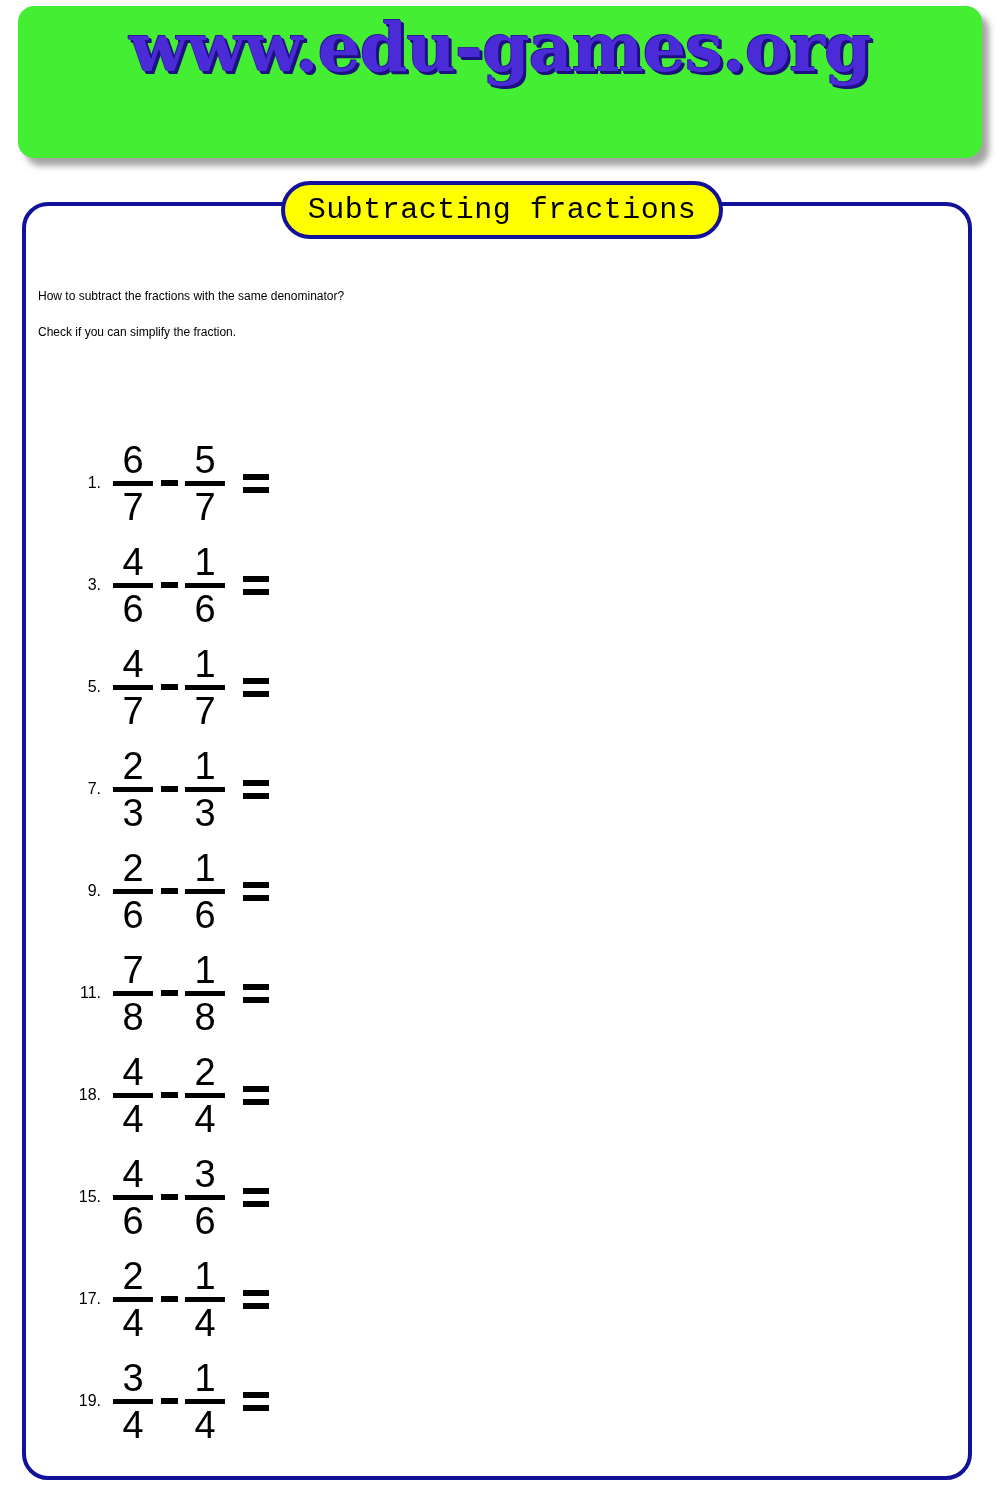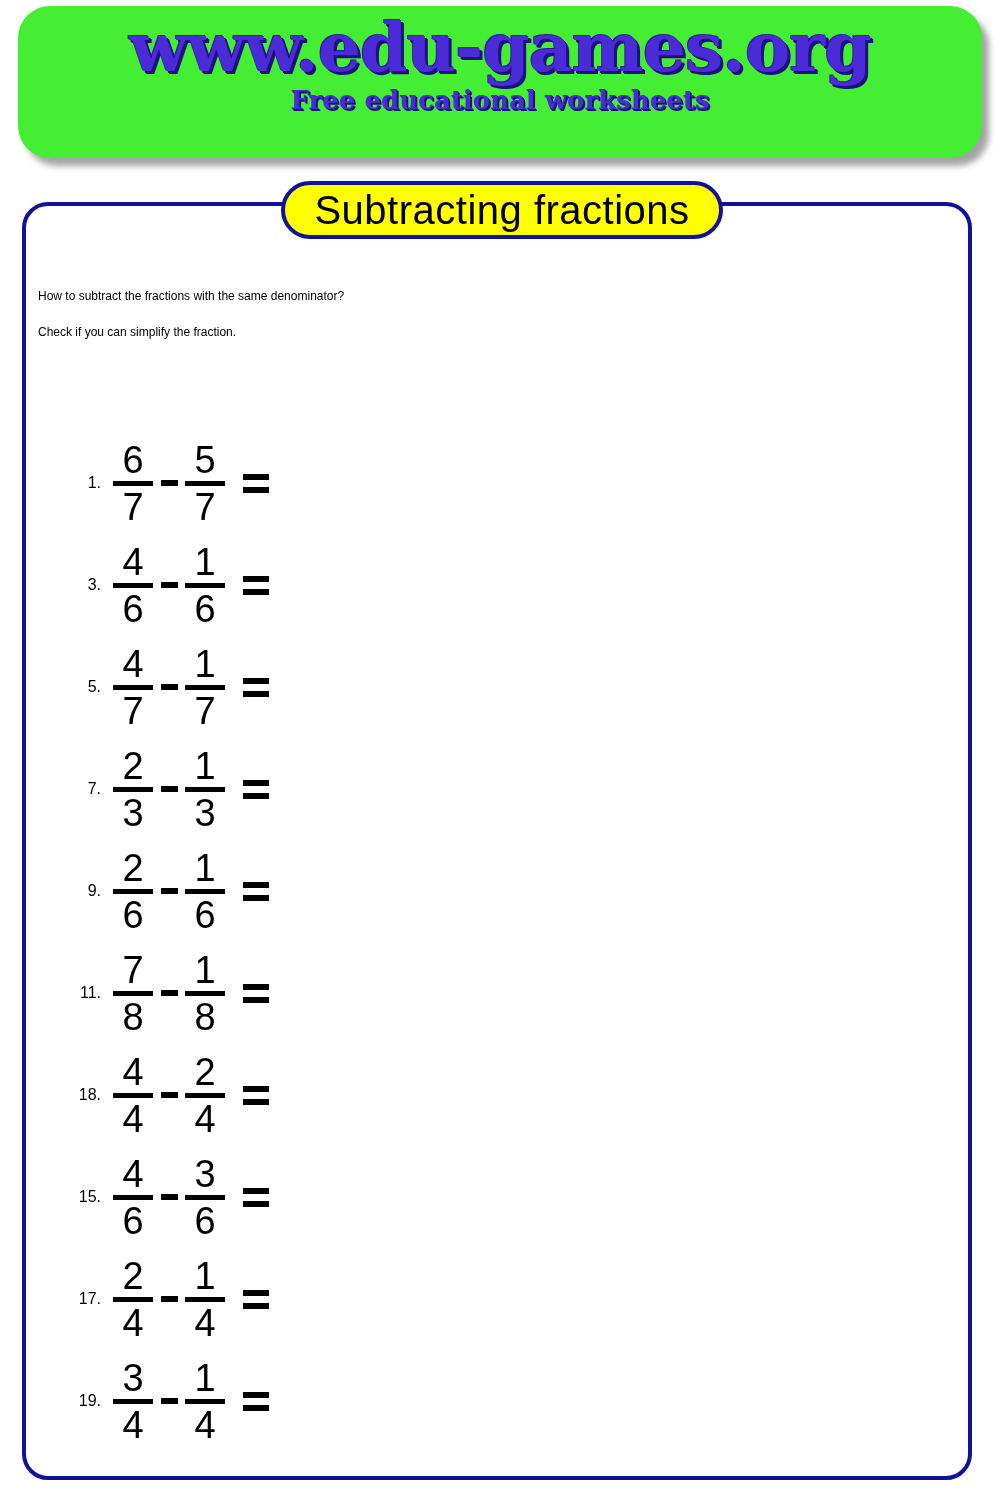--- a/index.html
+++ b/index.html
@@ -17,21 +17,21 @@
   }
 
   
   #site-banner {
     position: absolute;
     left: 18px;
     top: 6px;
     width: 964px;
     height: 152px;
     background: #44ee33;
-    border-radius: 32px;
+    border-radius: 16px;
     box-shadow: 7px 8px 6px rgba(90,90,90,0.55);
     text-align: center;
     overflow: hidden;
   }
   #site-logo {
     margin: 0;
     padding-top: 6px;
     font-family: "DejaVu Serif", serif;
     font-weight: bold;
     font-size: 68px;
@@ -79,22 +79,22 @@
     background: #ffff00;
     border: 4px solid #11119a;
     border-radius: 29px;
     box-sizing: border-box;
     display: flex;
     align-items: center;
     justify-content: center;
     z-index: 5;
   }
   #title-badge-text {
-    font-family: Liberation Sans, sans-serif;
-    font-size: 40px;
+    font-family: Liberation Mono, monospace;
+    font-size: 30px;
     font-weight: 400;
     color: #000000;
     letter-spacing: 0.5px;
     white-space: nowrap;
   }
 
   
   #instructions {
     position: absolute;
     left: 38px;
@@ -192,21 +192,20 @@
   .answer-slot {
     width: 180px;
     height: 60px;
   }
 </style>
 </head>
 <body>
 
 <div id="site-banner">
   <div id="site-logo">www.edu-games.org</div>
-  <div id="site-tagline">Free educational worksheets</div>
 </div>
 
 <div id="worksheet-box"></div>
 
 <div id="title-badge">
   <span id="title-badge-text">Subtracting fractions</span>
 </div>
 
 <div id="instructions">
   <div>How to subtract the fractions with the same denominator?</div>

